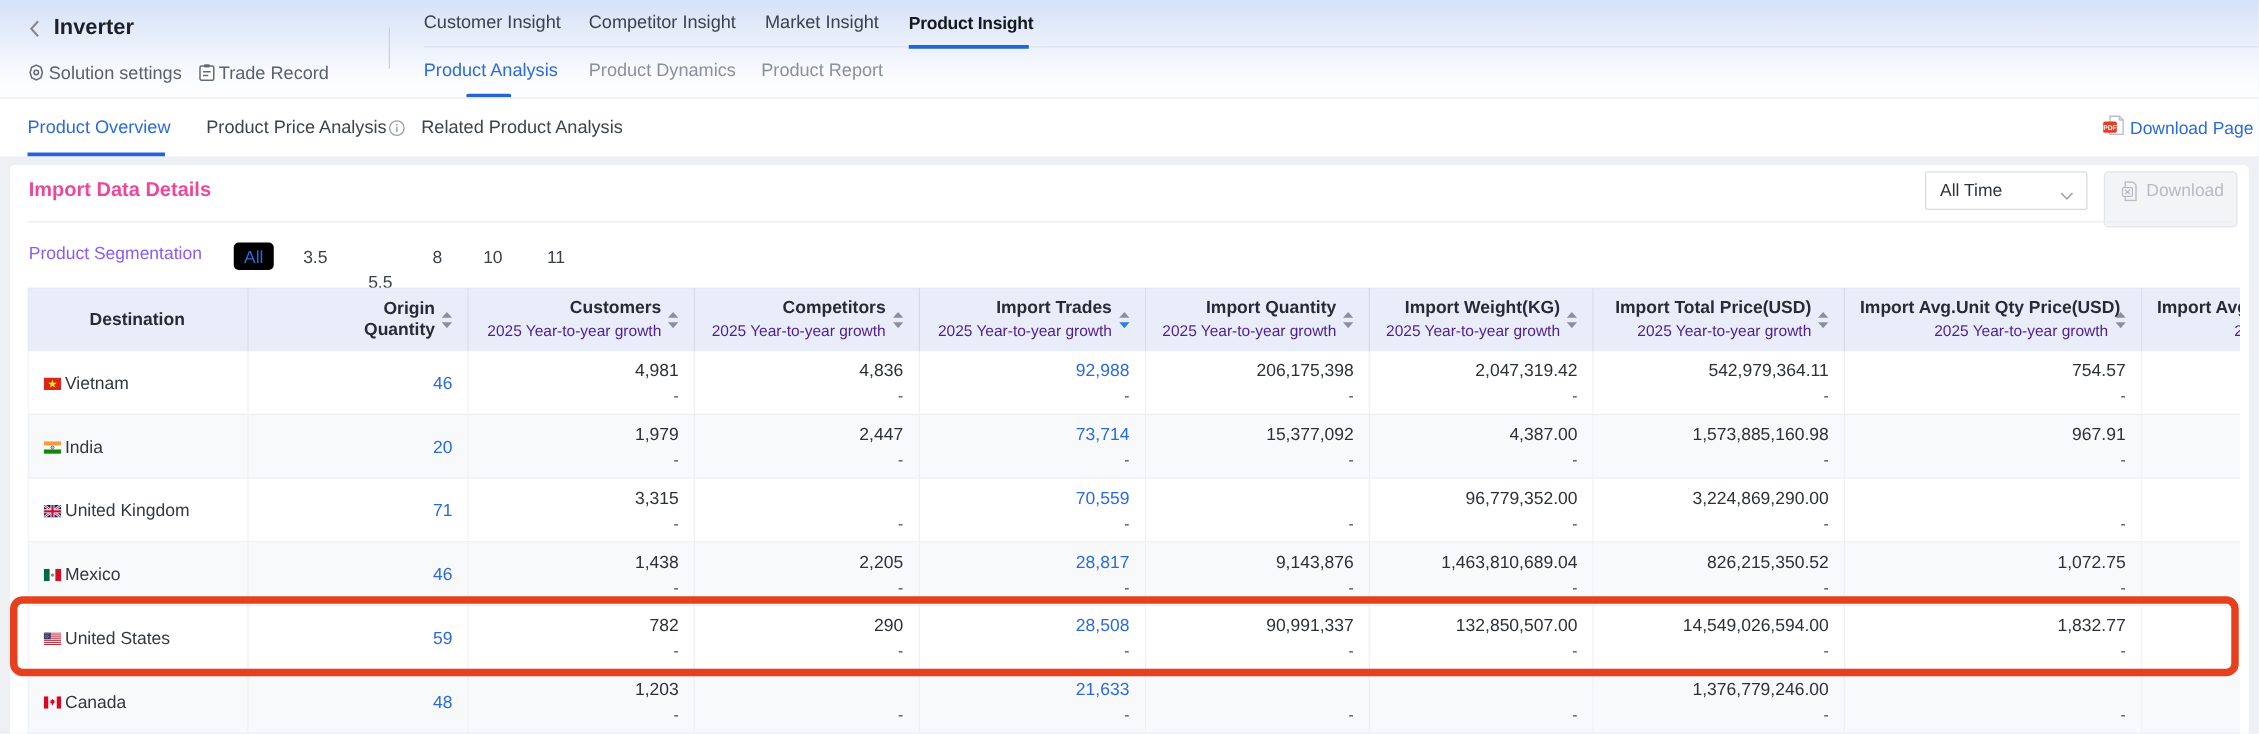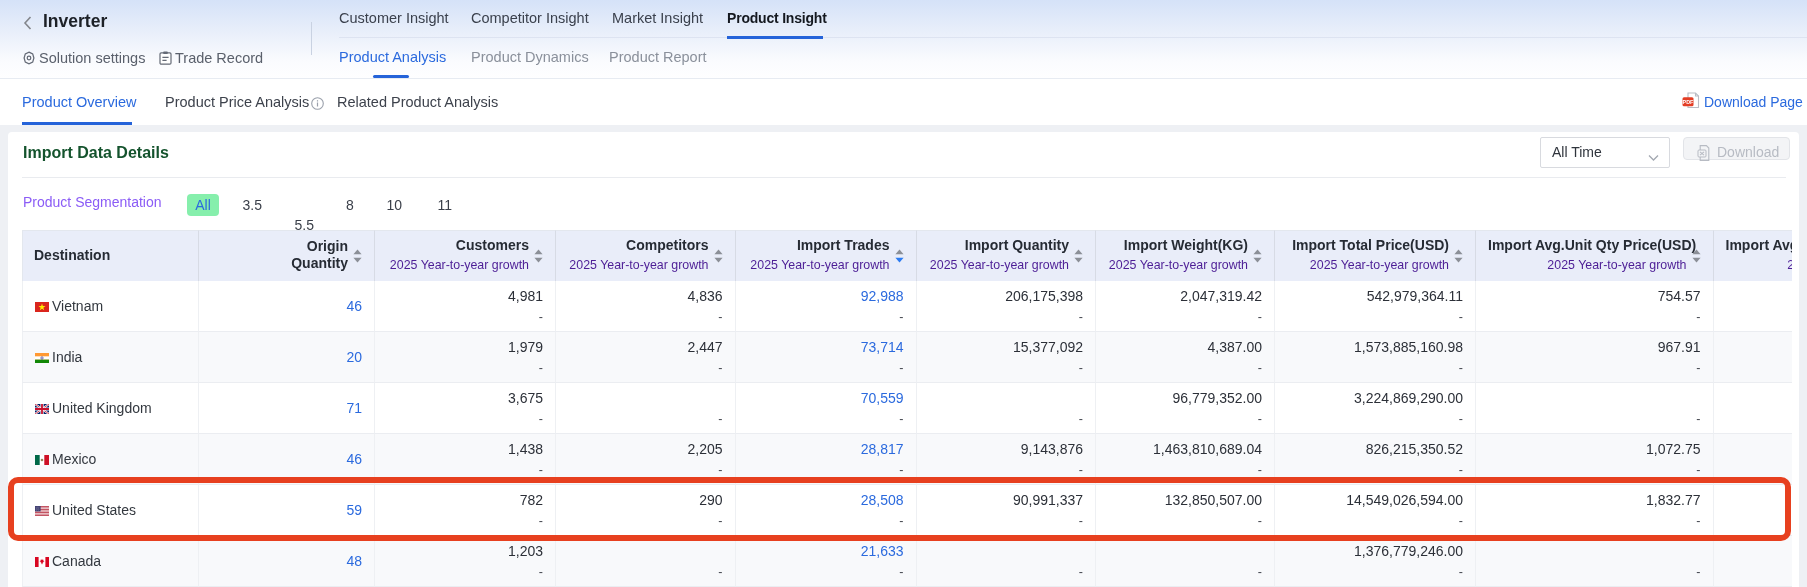--- a/index.html
+++ b/index.html
@@ -29,45 +29,45 @@
   #band2 { position:absolute; left:0; top:78px; width:1807px; height:46px; background:#fff; border-top:1px solid #e7ebf2; }
   .tab3 { top:15px; font-size:14.5px; color:#3d424c; }
   .tab3.active { color:#2b6ade; }
   #poline { position:absolute; left:22px; top:43px; width:110px; height:3px; background:#2563d9; }
   #dlpage { left:1704px; top:15px; font-size:14px; color:#2b6ade; }
   #pdfico { left:1682px; top:13px; }
   #infoico { left:311px; top:17px; }
 
   
   #card { position:absolute; left:8px; top:132px; width:1791px; height:455px; background:#fff; border-radius:4px 4px 0 0; }
-  #h1 { position:absolute; left:15px; top:12px; font-size:16px; font-weight:bold; color:#14532d; white-space:nowrap; }
+  #h1 { position:absolute; left:15px; top:12px; font-size:16px; font-weight:bold; color:#ec4899; white-space:nowrap; }
   #seldiv { position:absolute; left:14px; top:45px; width:1764px; height:1px; background:#e9ebef; }
 
   #selbox { position:absolute; left:1532px; top:5px; width:130px; height:31px; background:#fff; border:1px solid #d8dadf; border-radius:2px; box-sizing:border-box; }
   #selbox .stxt { position:absolute; left:11px; top:6px; font-size:14px; color:#2f343c; }
   #selbox .schev { position:absolute; right:10px; top:10px; }
-  #dlbtn { position:absolute; left:1675px; top:5px; width:107px; height:23px; background:#f3f4f6; border:1px solid #e2e4e8; border-radius:4px; box-sizing:border-box; color:#b7bbc3; font-size:14px; }
+  #dlbtn { position:absolute; left:1675px; top:5px; width:107px; height:45px; background:#f3f4f6; border:1px solid #e2e4e8; border-radius:4px; box-sizing:border-box; color:#b7bbc3; font-size:14px; }
   #dlbtn .btxt { position:absolute; left:33px; top:6px; }
   #dlbtn .bico { position:absolute; left:13px; top:7px; }
 
   #seg { position:absolute; left:15px; top:62px; height:22px; font-size:14px; color:#8b5cf6; white-space:nowrap; }
   .chip { position:absolute; top:62px; height:22px; line-height:22px; font-size:14px; color:#3a3f49; }
-  #chipall { left:179px; width:32px; text-align:center; background:#86efac; color:#2b6ade; border-radius:4px; }
+  #chipall { left:179px; width:32px; text-align:center; background:#000000; color:#2b6ade; border-radius:4px; }
 
   
   #twrap { position:absolute; left:14px; top:97.5px; width:1770px; height:358px; overflow:hidden; }
   table { border-collapse:separate; border-spacing:0; table-layout:fixed; width:1931.5px; }
   th, td { box-sizing:border-box; margin:0; overflow:hidden; }
   .hrow th { height:51px; background:#e9edf9; border-right:1px solid #d7dbe5; border-top:1px solid #e3e7ee;
       font-size:14px; font-weight:bold; color:#262b34; text-align:right; position:relative; padding:0 12px 2px; vertical-align:middle; }
   .hrow th:first-child { border-left:1px solid #e3e7ee; }
   .hin { margin-right:14px; }
   .htitle { line-height:17px; white-space:nowrap; }
   .hsub { font-size:12.4px; font-weight:normal; color:#4c1d95; line-height:15px; margin-top:4px; }
-  .hrow th.hleft { text-align:left; padding-left:11px; }
+  .hrow th.hleft { text-align:center; padding-left:11px; }
   .sorter { position:absolute; right:12px; top:50%; margin-top:-7px; height:14px; }
   .brow td { height:51px; border-right:1px solid #eef0f3; border-bottom:1px solid #ebedf1; background:#fff;
       font-size:14px; color:#2c3038; padding:0 12px; vertical-align:top; }
   .brow td:first-child { border-left:1px solid #eef0f3; }
   td.stripe { background:#f8f9fb; }
   .dest { vertical-align:middle !important; white-space:nowrap; }
   .flag { display:inline-block; vertical-align:-1px; margin-right:3px; line-height:0; }
   .cname { color:#33383f; }
   .num { text-align:right; }
   .num .v { margin-top:7px; line-height:17px; white-space:nowrap; }
@@ -339,21 +339,21 @@
 <tr class="brow">
               <td class="dest"><span class="flag"><svg width="14" height="10" viewBox="0 0 14 10">
                     <rect width="14" height="10" fill="#012169"></rect>
                     <path d="M0,0 L14,10 M14,0 L0,10" stroke="#fff" stroke-width="2"></path>
                     <path d="M0,0 L14,10 M14,0 L0,10" stroke="#C8102E" stroke-width="0.8"></path>
                     <path d="M7,0 V10 M0,5 H14" stroke="#fff" stroke-width="3.2"></path>
                     <path d="M7,0 V10 M0,5 H14" stroke="#C8102E" stroke-width="1.8"></path>
                   </svg></span><span class="cname">United Kingdom</span></td>
               <td class="num single"><span class="lk">71</span></td>
               <td class="num">
-                <div class="v">3,675</div>
+                <div class="v">3,315</div>
                 <div class="g">-</div>
               </td>
               <td class="num">
                 <div class="v">&nbsp;</div>
                 <div class="g">-</div>
               </td>
               <td class="num">
                 <div class="v lk">70,559</div>
                 <div class="g">-</div>
               </td>

